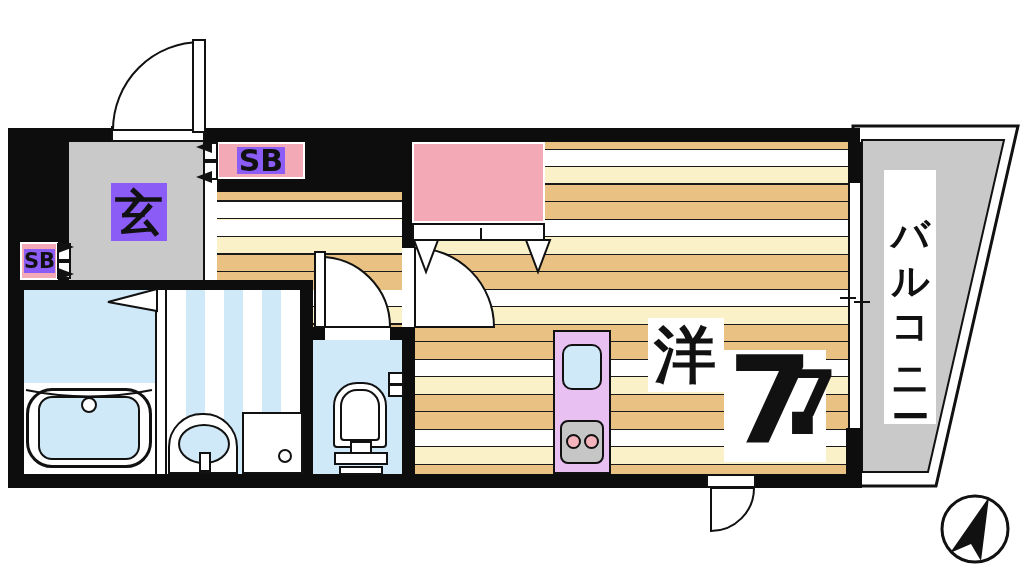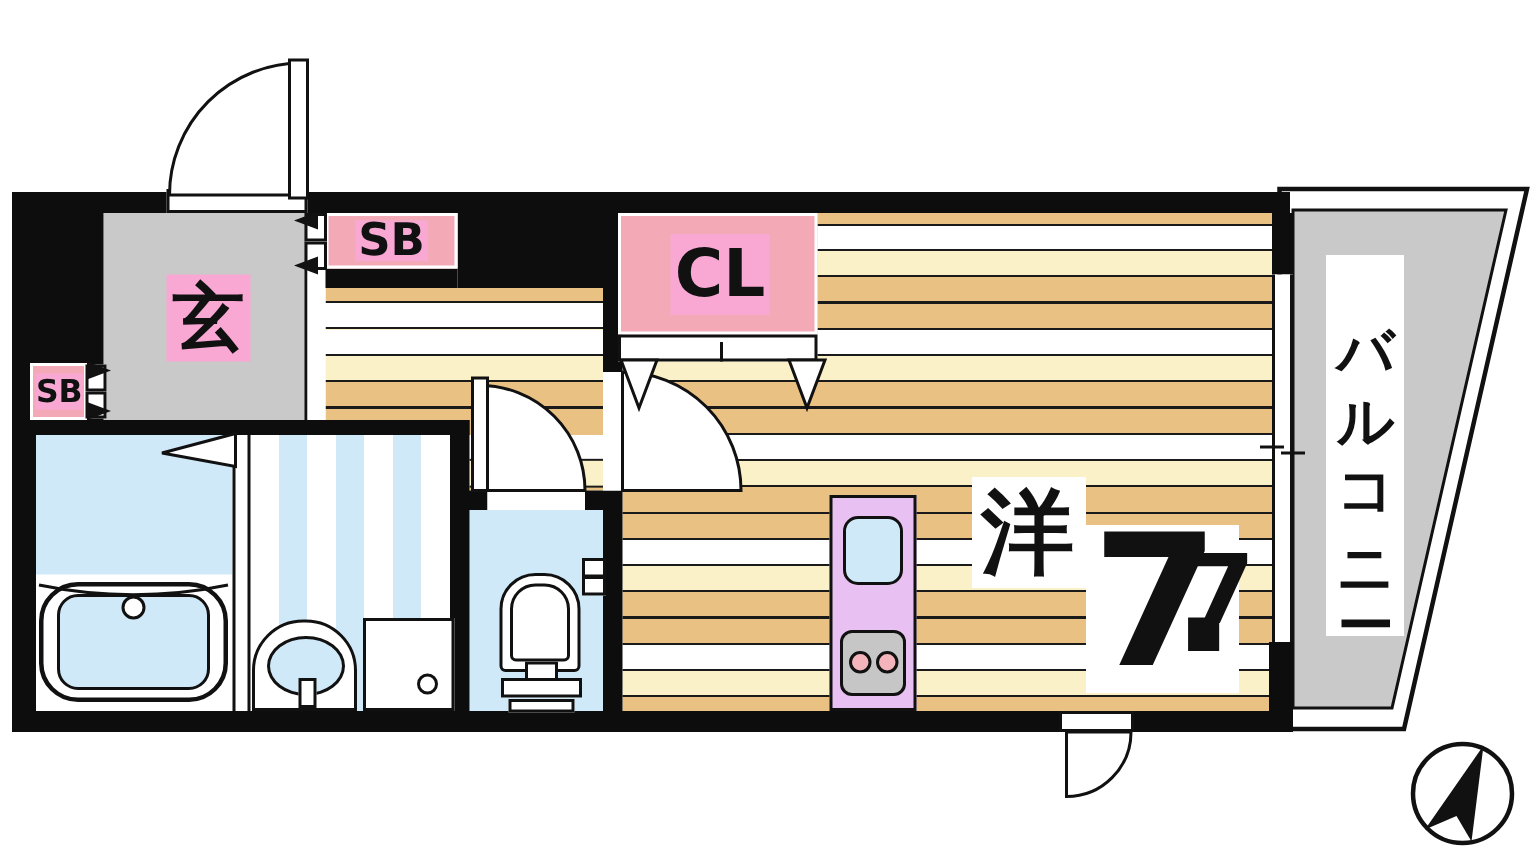--- a/index.html
+++ b/index.html
@@ -15,21 +15,21 @@
       var(--tan,#e9c183) 35px 51px,
       #1a1a1a 51px 52.5px,
       var(--tan,#e9c183) 52.5px 68.5px,
       #1a1a1a 68.5px 70px);z-index:5;}
   .floor-v{background:repeating-linear-gradient(90deg,
       #ffffff 0px 19px,
       var(--water,#cfe9f8) 19px 38px);z-index:5;}
   .water{background:var(--water,#cfe9f8);z-index:5;}
   .gray{background:var(--gray,#c9c9c9);z-index:5;}
   .pinkblock{background:var(--pink,#f4aab6);box-shadow:inset 0 0 0 2px #ffffff;z-index:15;}
-  .whitebox{background:#f9a8d4;z-index:16;display:flex;align-items:center;justify-content:center;
+  .whitebox{background:#8b5cf6;z-index:16;display:flex;align-items:center;justify-content:center;
             color:#111;font-weight:bold;line-height:1;}
   .sill{background:#fff;border:2px solid #111;z-index:25;}
   #svg-balcony{position:absolute;left:0;top:0;z-index:1;}
   #svg-overlay{position:absolute;left:0;top:0;z-index:50;pointer-events:none;}
   #balcony-text{position:absolute;left:884px;top:170px;width:52px;height:254px;background:#fff;
      z-index:6;display:flex;align-items:center;justify-content:center;
      writing-mode:vertical-rl;font-size:38px;font-weight:bold;color:#111;letter-spacing:8px;}
   .roomlabel{z-index:30;color:#111;font-weight:bold;line-height:1;position:absolute;}
   .labelbg{background:#fff;z-index:28;}
   .divider{background:#fff;border-left:2px solid #111;border-right:2px solid #111;z-index:8;}
@@ -76,21 +76,20 @@
   <div class="abs wall" style="left:848px;top:142px;width:14px;height:41px;"></div>
   <div class="abs wall" style="left:846px;top:428px;width:16px;height:60px;"></div>
 
   <div class="abs window" style="left:848px;top:183px;width:14px;height:245px;"></div>
 
   <div class="abs pinkblock" style="left:217px;top:142px;width:88px;height:37px;"></div>
   <div class="abs whitebox" style="left:237px;top:147px;width:48px;height:27px;font-size:30px;">SB</div>
   <div class="abs pinkblock" style="left:20px;top:242px;width:38px;height:38px;"></div>
   <div class="abs whitebox" style="left:24px;top:249px;width:31px;height:24px;font-size:21px;">SB</div>
   <div class="abs pinkblock" style="left:412px;top:142px;width:133px;height:81px;"></div>
-  <div class="abs whitebox" style="left:447px;top:156px;width:66px;height:54px;font-size:44px;">CL</div>
   <div class="abs sill" style="left:412px;top:223px;width:133px;height:18px;"></div>
   <div class="abs" style="left:480px;top:228px;width:2px;height:13px;background:#111;z-index:26;"></div>
 
   <div class="abs sill" style="left:203px;top:142px;width:15px;height:19px;"></div>
   <div class="abs sill" style="left:203px;top:161px;width:15px;height:19px;"></div>
   <div class="abs sill" style="left:57px;top:243px;width:14px;height:18px;"></div>
   <div class="abs sill" style="left:57px;top:261px;width:14px;height:18px;"></div>
 
   <div class="abs sill" style="left:111px;top:126px;width:94px;height:16px;"></div>
   <div class="abs" style="left:402px;top:248px;width:13px;height:79px;background:#fff;z-index:25;"></div>

